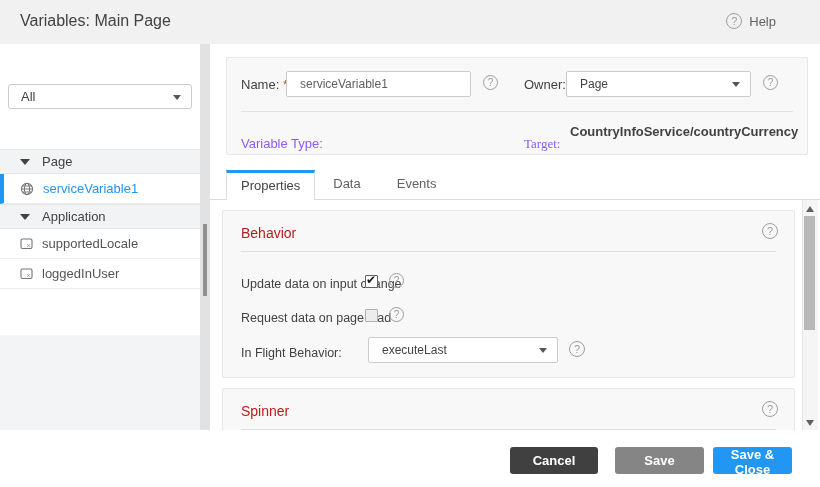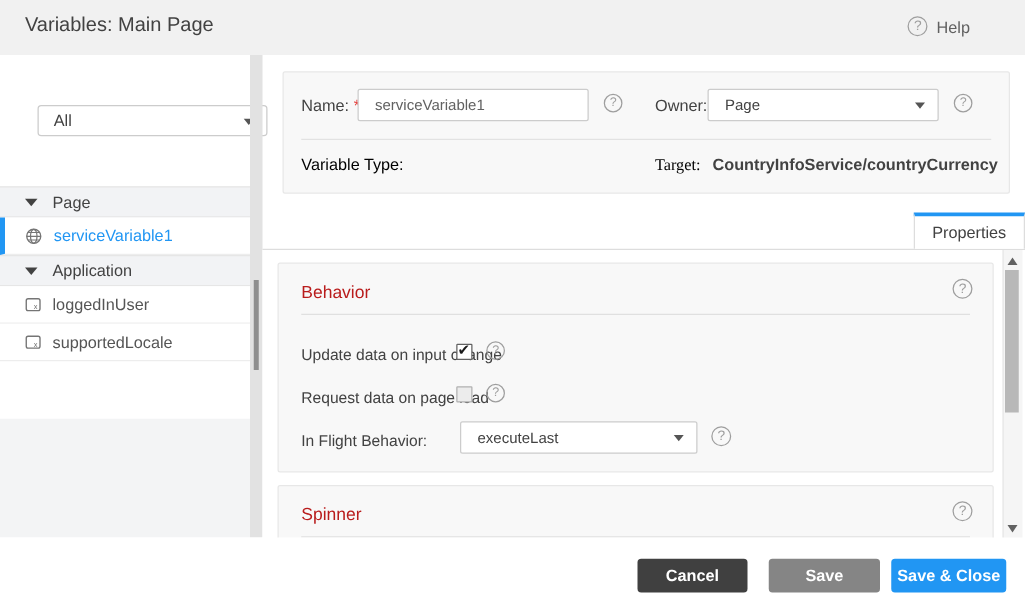--- a/index.html
+++ b/index.html
@@ -19,21 +19,21 @@
   
   .help-icon { display:inline-block; width:16px; height:16px; border:1px solid #9e9e9e; border-radius:50%;
     color:#9e9e9e; font-size:11px; line-height:14px; text-align:center; background:transparent; }
   .help-sm { width:15px; height:15px; line-height:13px; font-size:10px; }
 
   
   .sidebar { left:0; top:44px; width:200px; height:386px; background:#fff; }
   .btn-new { left:8px; top:7px; width:184px; height:27px; background:#2196f3; color:#fff;
     font-weight:bold; font-size:13px; border:none; border-radius:3px; text-align:center; line-height:27px; cursor:pointer; }
   .filter-select { left:8px; top:40px; width:184px; height:25px; background:#fff; border:1px solid #ccc; border-radius:3px;
-    line-height:23px; padding-left:12px; font-size:13px; color:#424242; cursor:pointer;margin-left:22px; }
+    line-height:23px; padding-left:12px; font-size:13px; color:#424242; cursor:pointer; }
   .search-box { left:8px; top:71px; width:184px; height:25px; background:#fff; border:1px solid #ccc; border-radius:3px;
     display:flex; align-items:center; padding-left:8px; gap:6px; }
   .search-box input { border:none; outline:none; font-family:"Liberation Sans",sans-serif; font-size:12px; color:#424242; width:140px; background:transparent; }
   .search-box input::placeholder { color:#9e9e9e; }
 
   .tree { left:0; top:105px; width:200px; }
   .tree-row { position:relative; width:200px; display:flex; align-items:center; }
   .tree-group { height:25px; background:#f2f3f5; border-top:1px solid #e6e6e6; border-bottom:1px solid #e6e6e6; cursor:pointer; }
   .tree-item { height:30px; background:#fff; border-bottom:1px solid #ededed; cursor:pointer; color:#555; }
   .tree-item.selected { border-left:4px solid #2196f3; color:#2196f3; }
@@ -55,25 +55,25 @@
   .form-card { left:226px; top:57px; width:582px; height:98px; }
   .lbl { font-size:13px; color:#424242; }
   .req { color:#e53935; }
   .text-input { background:#fff; border:1px solid #ccc; border-radius:2px; height:26px;
     font-family:"Liberation Sans",sans-serif; font-size:12px; color:#616161; padding-left:13px; outline:none; }
   .select { background:#fff; border:1px solid #ccc; border-radius:2px; height:26px; line-height:24px;
     font-size:12px; color:#424242; padding-left:13px; position:relative; cursor:pointer; }
   .select .sel-caret { position:absolute; right:10px; top:10px; width:0; height:0;
     border-left:4px solid transparent; border-right:4px solid transparent; border-top:5px solid #555; }
   .hdiv { border-top:1px solid #e2e2e2; }
-  .meta-lbl { font-size:13px; color:#000000; }
+  .meta-lbl { font-size:13px; color:#8b5cf6;margin-top:12px; }
   .meta-val { font-size:13px; color:#424242; font-weight:bold; }
 
   
-  .tabbar { left:210px; top:170px; width:610px; height:30px; border-bottom:1px solid #ddd; display:flex; align-items:flex-end;flex-direction:column; }
+  .tabbar { left:210px; top:170px; width:610px; height:30px; border-bottom:1px solid #ddd; display:flex; align-items:flex-end; }
   .tab { height:30px; line-height:29px; padding:0 18px; font-size:13px; color:#616161; cursor:pointer; position:relative; }
   .tab.active { background:#fff; color:#424242; border-left:1px solid #ddd; border-right:1px solid #ddd;
     border-top:3px solid #2196f3; line-height:26px; margin-left:16px; margin-bottom:-1px; padding:0 14px; }
 
   
   .content { left:210px; top:200px; width:610px; height:231px; background:#fff; overflow:hidden; }
   .section-card { position:absolute; left:12px; width:573px; }
   .behavior-card { top:10px; height:168px; }
   .spinner-card { top:188px; height:80px; }
   .sec-title { position:absolute; left:18px; top:14px; font-size:14px; color:#b91c1c; }
@@ -91,21 +91,21 @@
   .sb-up { left:806px; top:206px; width:0; height:0; border-left:4px solid transparent; border-right:4px solid transparent; border-bottom:6px solid #616161; }
   .sb-thumb { left:804px; top:216px; width:11px; height:114px; background:#b8b8b8; }
   .sb-down { left:806px; top:420px; width:0; height:0; border-left:4px solid transparent; border-right:4px solid transparent; border-top:6px solid #616161; }
 
   
   .footer { left:0; top:430px; width:820px; height:57px; background:#fff; }
   .btn { position:absolute; top:17px; height:27px; border:none; border-radius:3px; color:#fff;
     font-family:"Liberation Sans",sans-serif; font-weight:bold; font-size:13px; text-align:center; cursor:pointer; }
   .btn-cancel { left:510px; width:88px; background:#404040; }
   .btn-save { left:615px; width:89px; background:#858585; }
-  .btn-saveclose { left:713px; width:92px; background:#2196f3; }
+  .btn-saveclose { left:713px; width:79px; background:#2196f3; }
 </style>
 </head>
 <body>
 
 <div class="app">
 
   <div class="abs header">
     <div class="abs page-title">Variables: Main Page</div>
     <div class="abs header-help">
       <span class="help-icon">?</span>
@@ -142,30 +142,30 @@
         <span class="expander"></span>
         <span class="group-label">Application</span>
       </div>
       <div class="tree-row tree-item">
         <span class="item-icon">
           <svg width="13" height="13" viewBox="0 0 13 13">
             <rect x="1" y="2" width="11" height="9.5" rx="1.5" fill="none" stroke="#757575" stroke-width="1.1"></rect>
             <text x="8.6" y="10.4" font-size="6" fill="#757575" text-anchor="middle" font-family="sans-serif">x</text>
           </svg>
         </span>
-        <span class="item-label">loggedInUser</span>
+        <span class="item-label">supportedLocale</span>
       </div>
       <div class="tree-row tree-item">
         <span class="item-icon">
           <svg width="13" height="13" viewBox="0 0 13 13">
             <rect x="1" y="2" width="11" height="9.5" rx="1.5" fill="none" stroke="#757575" stroke-width="1.1"></rect>
             <text x="8.6" y="10.4" font-size="6" fill="#757575" text-anchor="middle" font-family="sans-serif">x</text>
           </svg>
         </span>
-        <span class="item-label">supportedLocale</span>
+        <span class="item-label">loggedInUser</span>
       </div>
     </div>
     <div class="abs sidebar-rest"></div>
   </div>
 
   <div class="abs v-strip"></div>
   <div class="abs side-thumb"></div>
 
   <div class="abs card form-card">
     <span class="abs lbl" style="left:14px; top:19px;">

